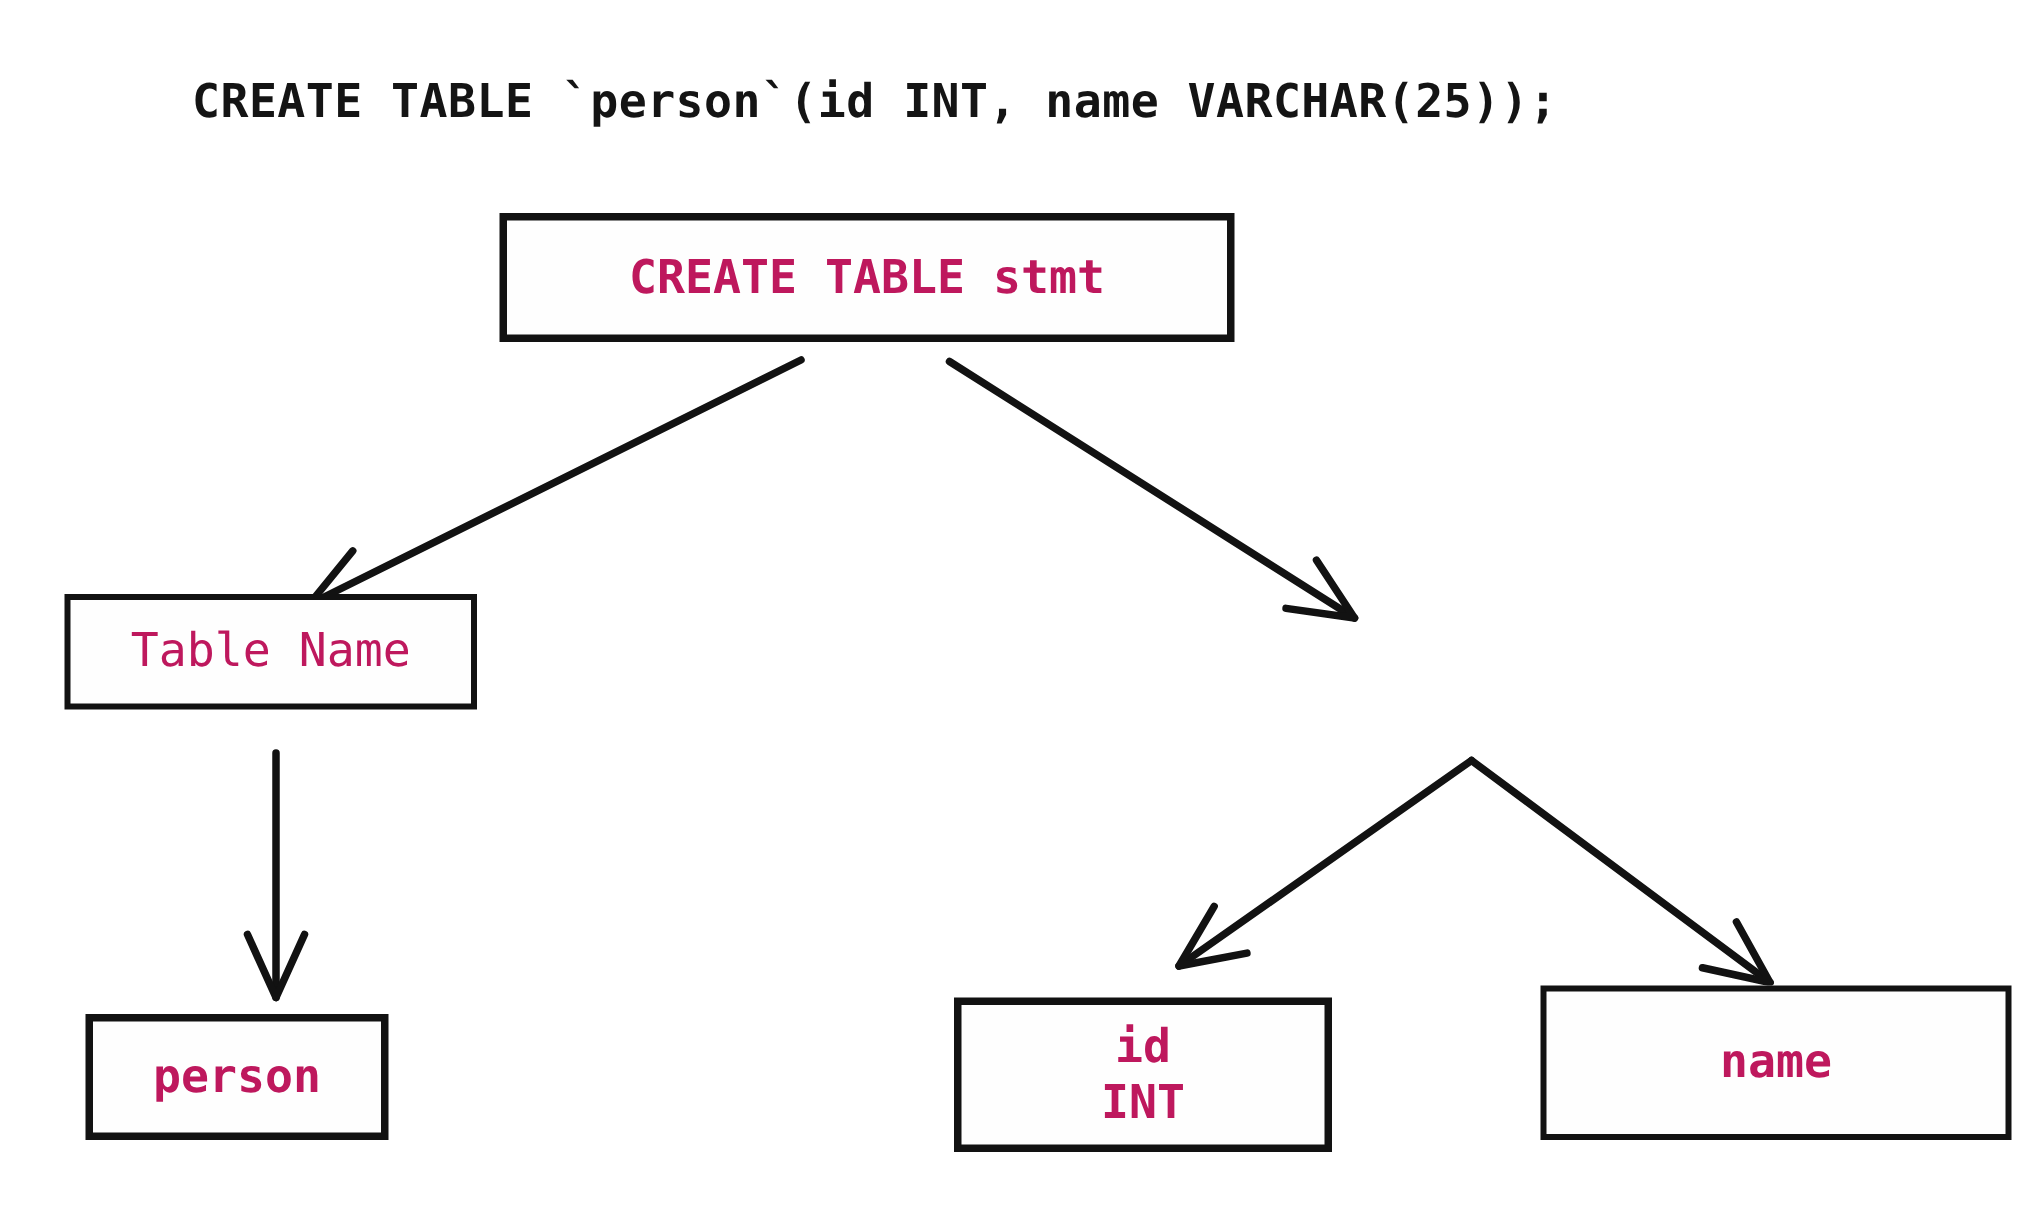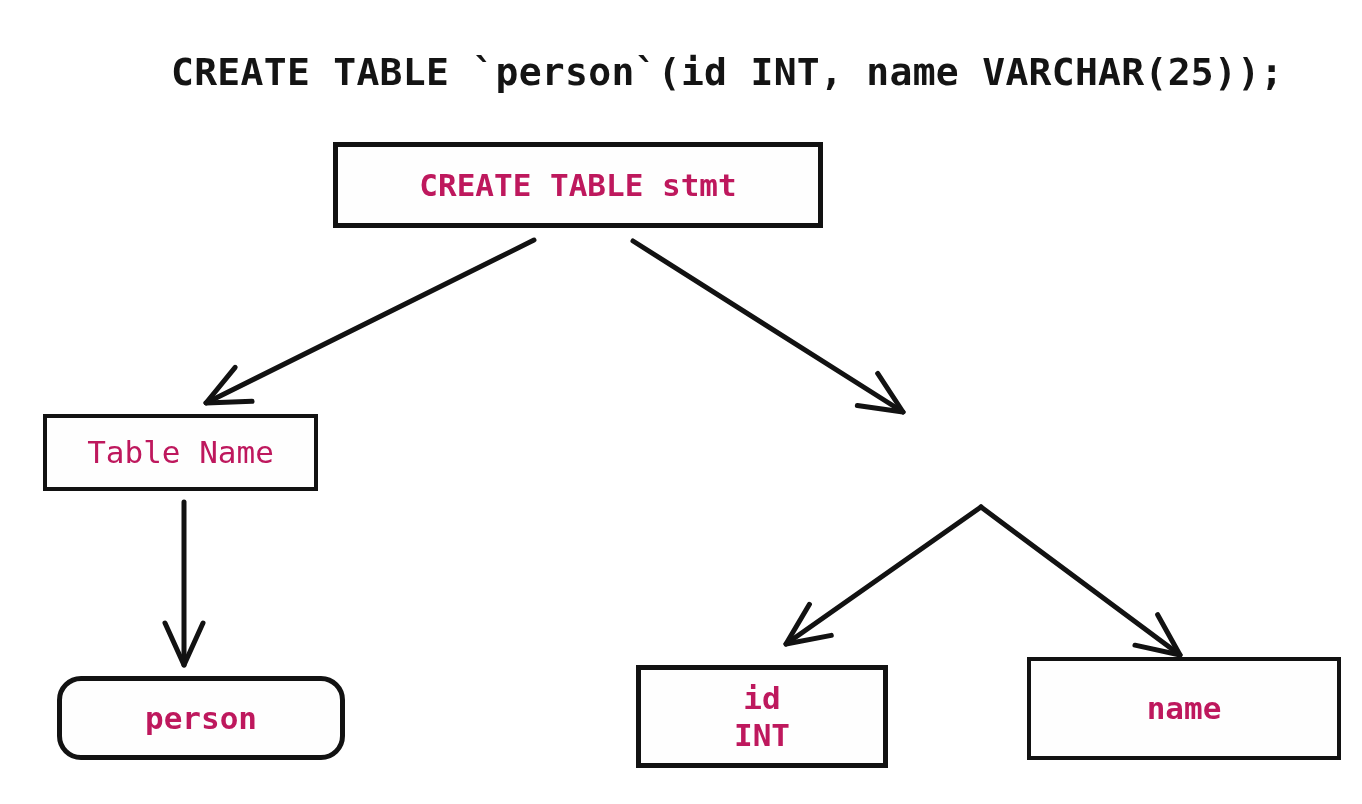--- a/index.html
+++ b/index.html
@@ -13,26 +13,25 @@
     height: 804px;
     background: #ffffff;
     font-family: "DejaVu Sans Mono", "Liberation Mono", monospace;
     color: #111111;
     overflow: hidden;
   }
   .sql-line {
     position: absolute;
     left: 128px;
     top: 50px;
-    font-size: 38px;
+    font-size: 31px;
     font-weight: bold;
     letter-spacing: 0.3px;
     white-space: pre;
     color: #141414;
-    margin-left: 43px;
   }
   .edges-layer {
     position: absolute;
     left: 0;
     top: 0;
     width: 1362px;
     height: 804px;
   }
   .node {
     position: absolute;
@@ -45,23 +44,23 @@
     justify-content: center;
     text-align: center;
     font-size: 31px;
     line-height: 1.18;
     color: #be185d;
   }
   .node.bold { font-weight: bold; }
   .node.thick { border-width: 5px; }
 
   .node-root        { left: 333px; top: 142px; width: 490px; height: 86px; }
-  .node-table-name  { left: 43px;  top: 414px; width: 275px; height: 77px; }
+  .node-table-name  { left: 43px;  top: 396px; width: 275px; height: 77px; }
   .node-columns     { left: 853px; top: 428px; width: 275px; height: 77px; }
-  .node-person      { left: 57px;  top: 676px; width: 288px; height: 84px; border-radius: 24px; }
+  .node-person      { left: 57px;  top: 676px; width: 202px; height: 84px; }
   .node-id          { left: 636px; top: 665px; width: 252px; height: 103px; }
   .node-name        { left: 1027px; top: 657px; width: 314px; height: 103px; }
 </style>
 </head>
 <body>
 
 <div class="canvas">
 
   <div class="sql-line">CREATE TABLE `person`(id INT, name VARCHAR(25));</div>
 

